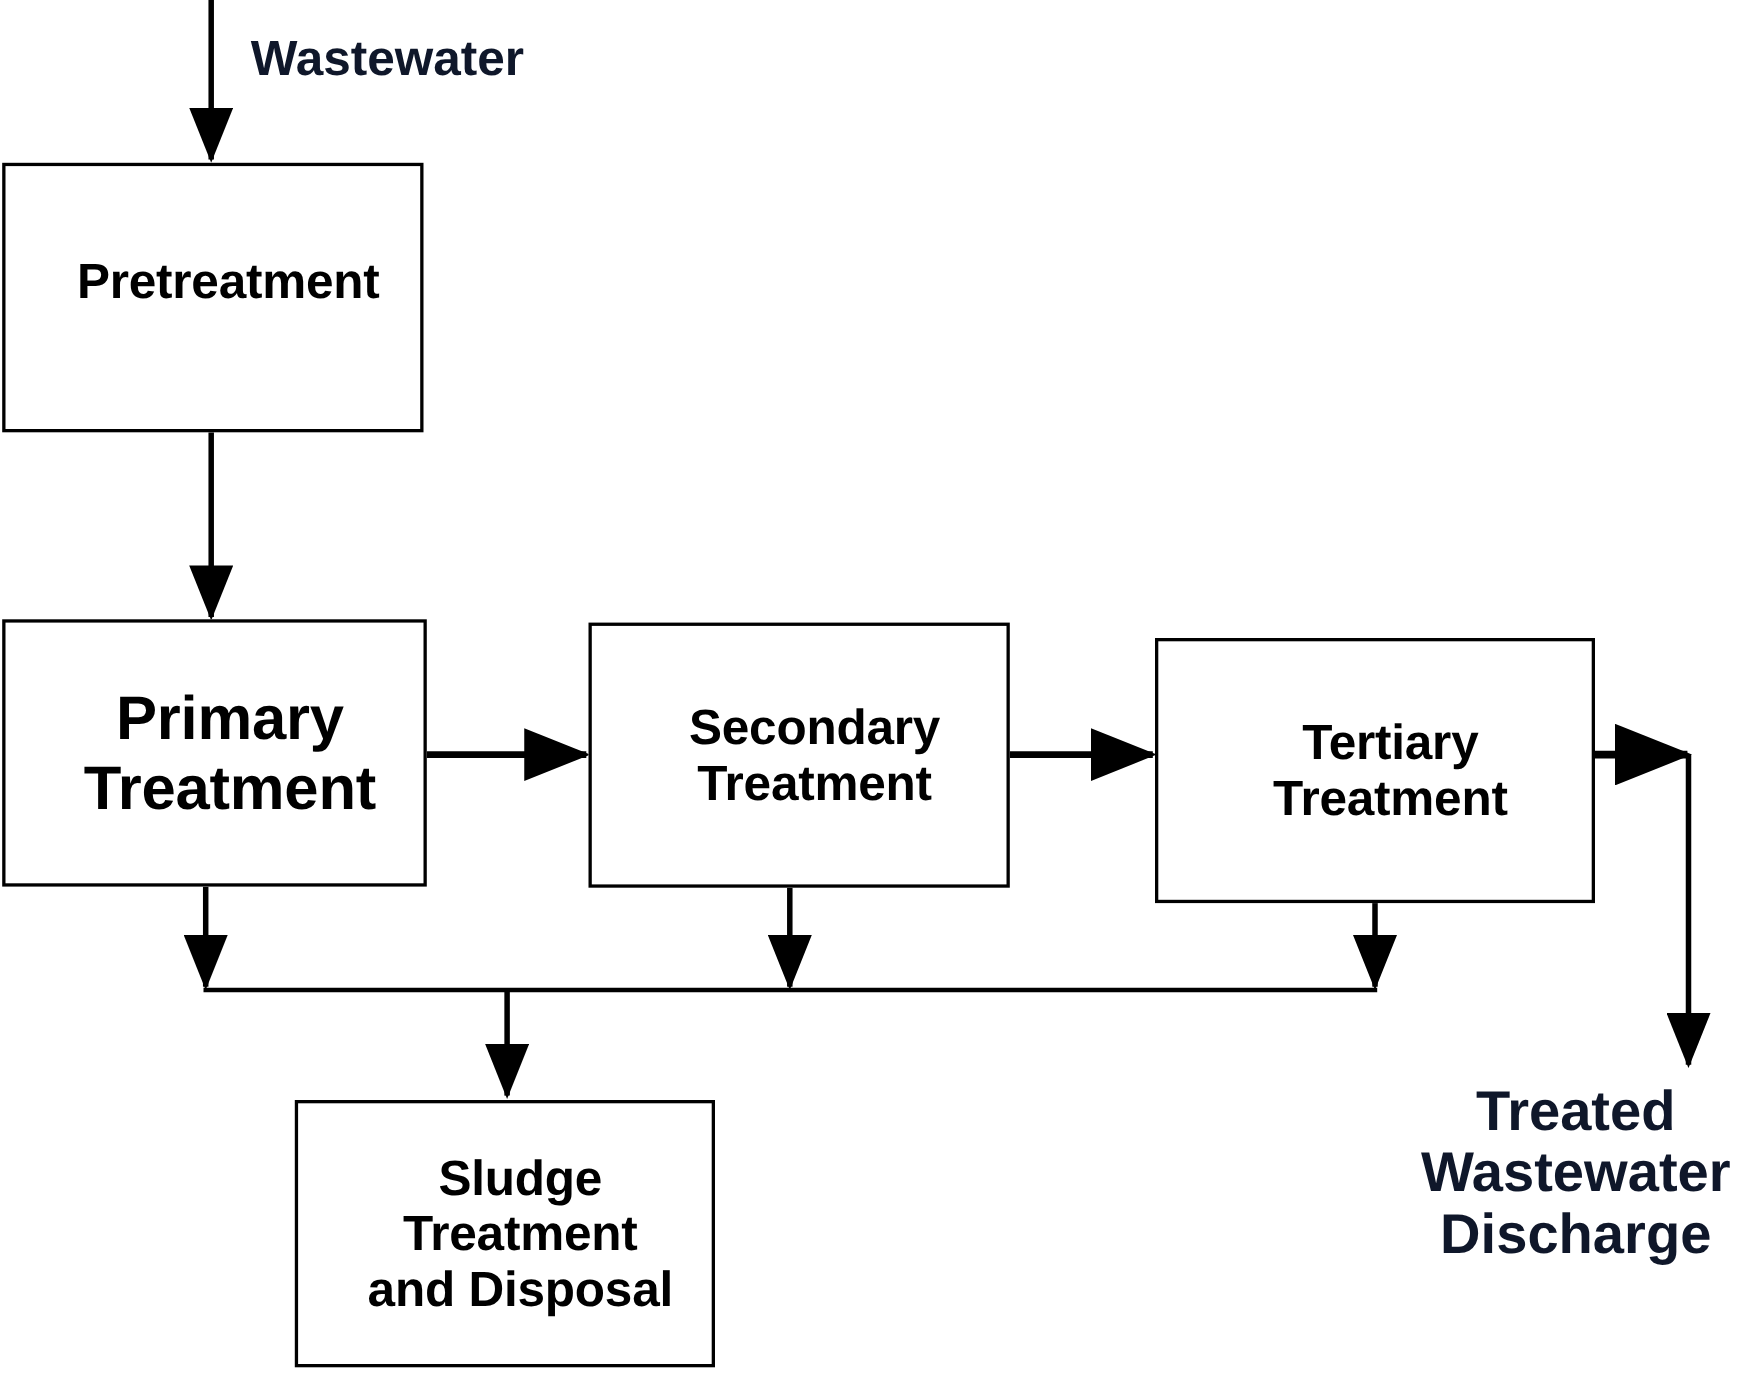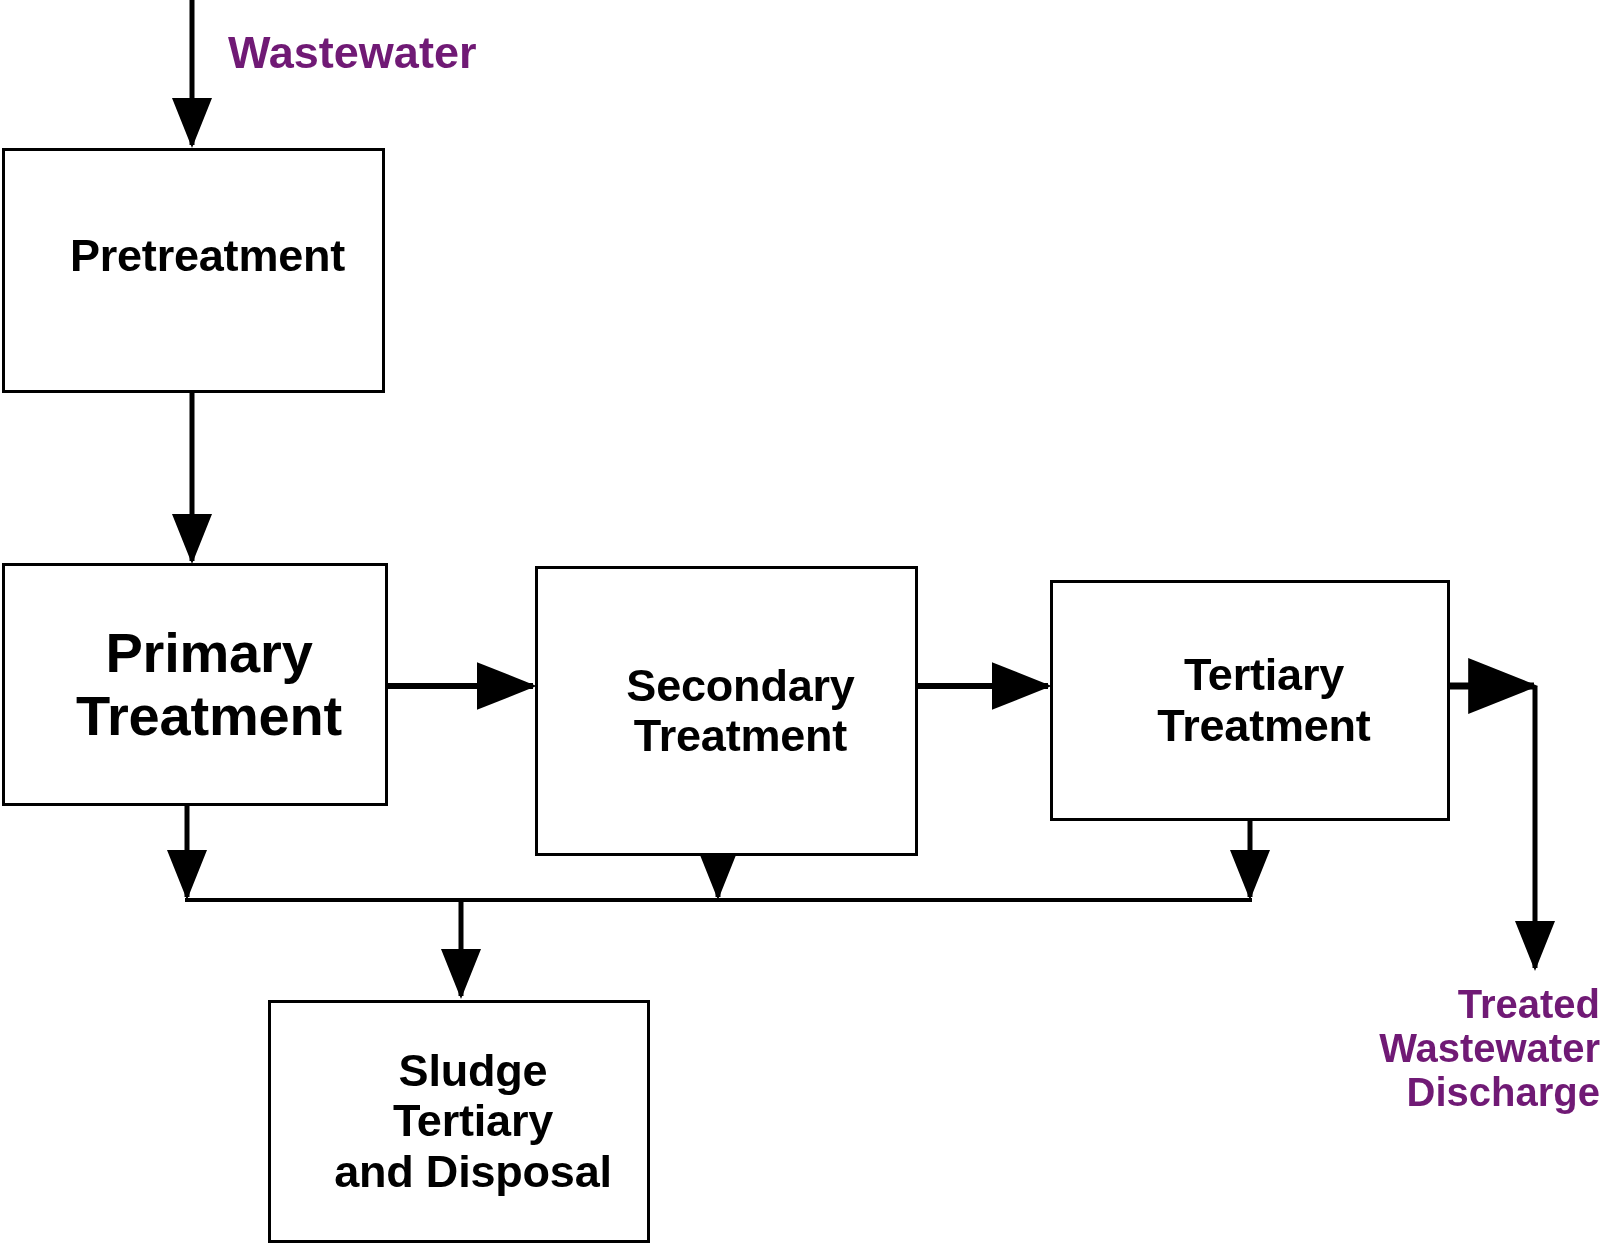--- a/index.html
+++ b/index.html
@@ -42,48 +42,48 @@
     font-weight: bold;
     color: #000000;
     line-height: 1.12;
     white-space: pre-line;
     letter-spacing: -0.2px;
   }
   .flow-label {
     position: absolute;
     font-family: "Liberation Sans", sans-serif;
     font-weight: bold;
-    color: #701a75;
+    color: #0f172a;
     line-height: 1.1;
     white-space: pre-line;
     text-align: center;
   }
 
   
   #box-pretreatment { left: 2px;    top: 148px;  width: 383px; height: 245px; }
   #box-pretreatment .node-label { font-size: 45px; transform: translateY(-14px); }
 
   #box-primary      { left: 2px;    top: 563px;  width: 386px; height: 243px; }
   #box-primary .node-label { font-size: 56px; }
 
-  #box-secondary    { left: 535px;  top: 566px;  width: 383px; height: 290px; }
+  #box-secondary    { left: 535px;  top: 566px;  width: 383px; height: 241px; }
   #box-secondary .node-label { font-size: 45px; }
 
   #box-tertiary     { left: 1050px; top: 580px;  width: 400px; height: 241px; }
   #box-tertiary .node-label { font-size: 45px; }
 
   #box-sludge       { left: 268px;  top: 1000px; width: 382px; height: 243px; }
   #box-sludge .node-label { font-size: 45px; }
 
   
   #label-wastewater {
     left: 228px; top: 28px; font-size: 45px; text-align: left;
   }
   #label-treated-discharge {
-    left: 1265px; top: 982px; width: 335px; font-size: 40px; text-align: right;
+    left: 1265px; top: 982px; width: 335px; font-size: 51px; text-align: center;
   }
 </style>
 </head>
 <body>
 
 <div id="canvas">
 
   <svg id="flow-svg" viewBox="0 0 1600 1249">
     <defs>
       <marker id="arrowhead" markerWidth="10" markerHeight="8" refX="9.4" refY="4" orient="auto" markerUnits="strokeWidth">
@@ -131,21 +131,21 @@
 Treatment</span>
   </div>
 
   <div class="node-box" id="box-tertiary">
     <span class="node-label">Tertiary
 Treatment</span>
   </div>
 
   <div class="node-box" id="box-sludge">
     <span class="node-label">Sludge
-Tertiary
+Treatment
 and Disposal</span>
   </div>
 
   <div class="flow-label" id="label-wastewater">Wastewater</div>
 
   <div class="flow-label" id="label-treated-discharge">Treated
 Wastewater
 Discharge</div>
 
 </div>

